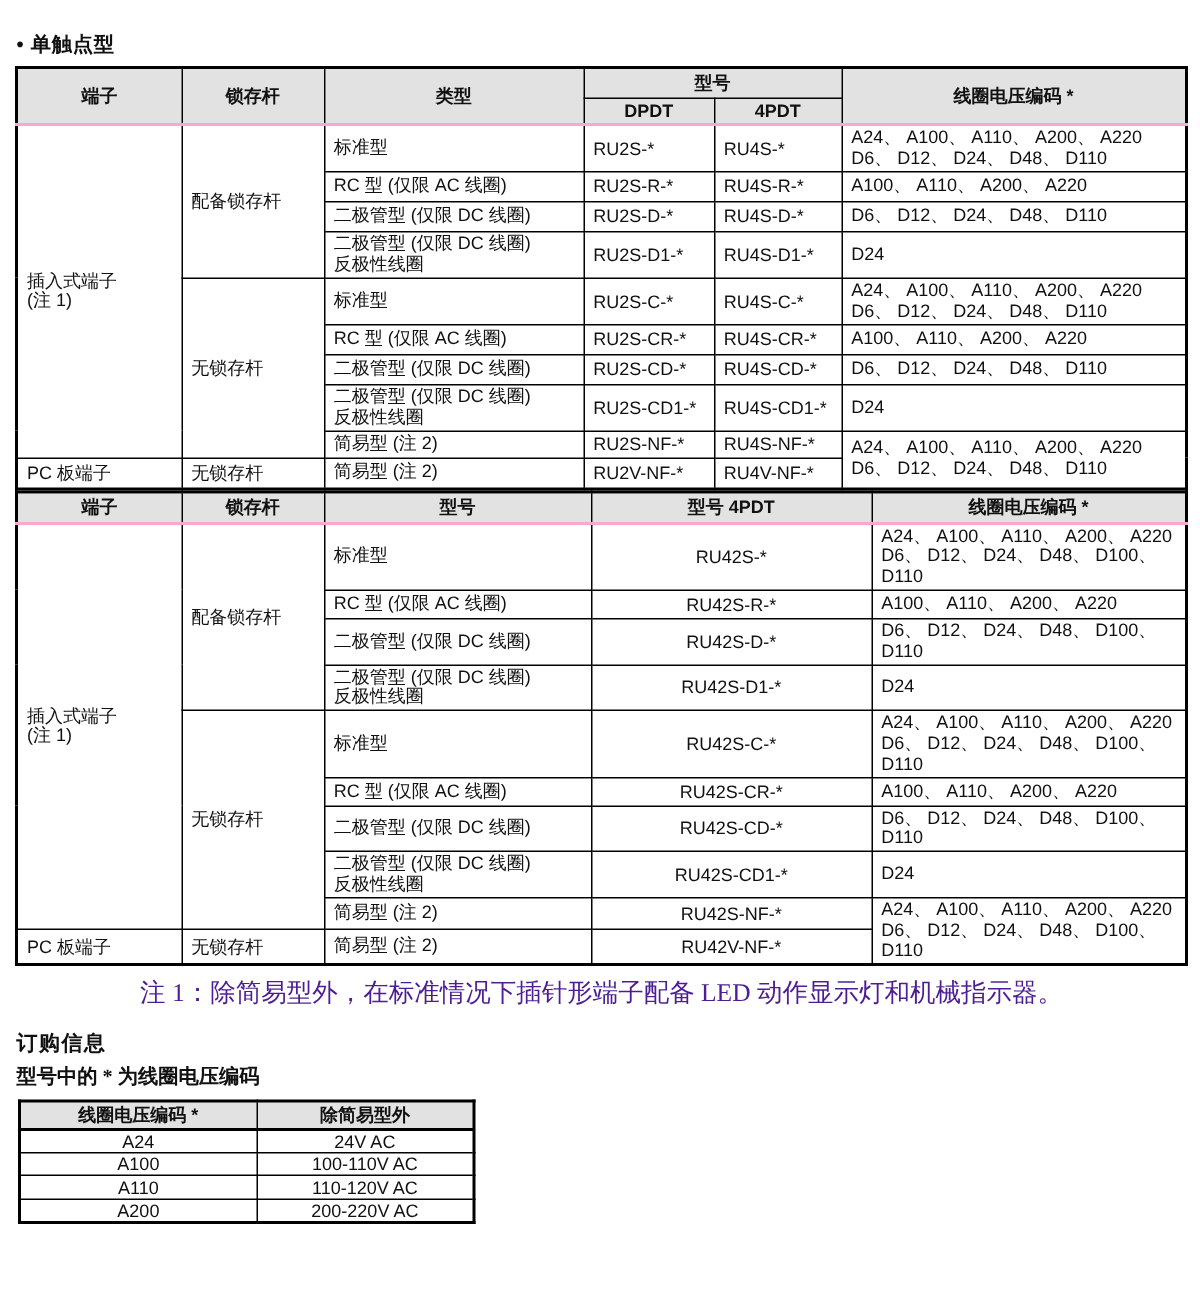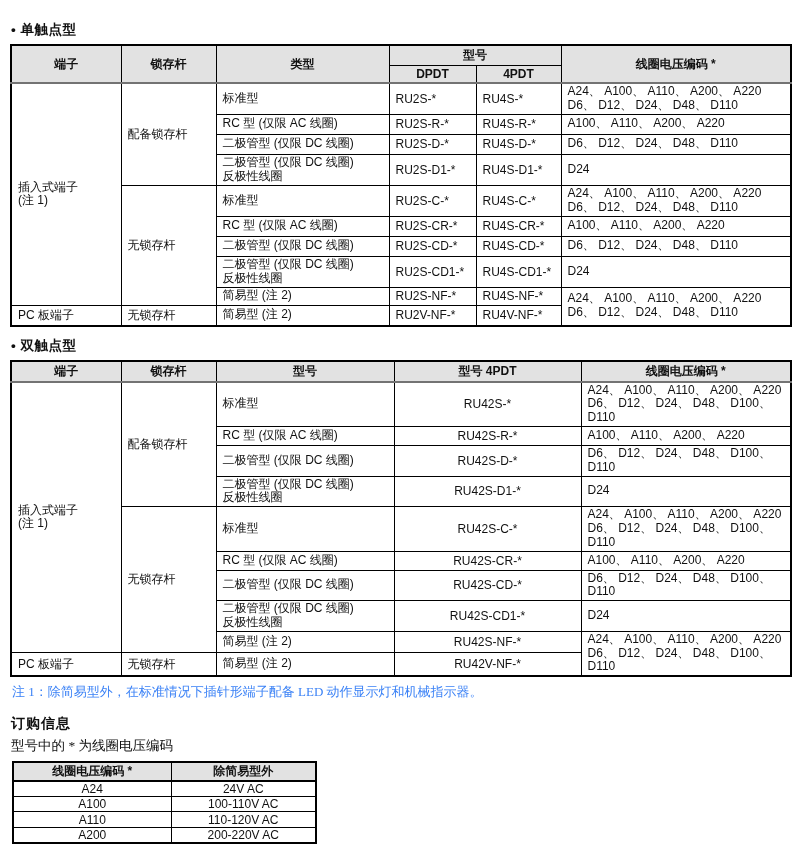--- a/index.html
+++ b/index.html
@@ -8,37 +8,37 @@
     width:800px; height:864px; overflow:hidden; background:#ffffff;
     color:#111; font-family:"Liberation Sans","DejaVu Sans",sans-serif;
   }
   .page { padding:6px 10px 0 10px; }
 
   .sec-title { font-size:13.5px; font-weight:bold; margin:15px 0 5px 1px; letter-spacing:0.5px; }
 
   table.grid { border-collapse:collapse; border:2px solid #000; table-layout:fixed; width:780px; }
   .grid th, .grid td { border:1px solid #000; font-size:12px; padding:1px 6px; vertical-align:middle; overflow:hidden; }
   .grid thead th { background:#e2e2e2; font-weight:bold; text-align:center; padding:1px 3px; }
-  .grid thead { border-bottom:2px solid #737373; }
+  .grid thead { border-bottom:2px solid #f9a8d4; }
   .ml { white-space:pre-line; line-height:1.15; }
   .center { text-align:center; }
 
   tr.r-tall  { height:31px; }
   tr.r-std   { height:20px; }
   tr.r-nf    { height:18px; }
   tr.hdr     { height:16px; }
   tr.hdr2    { height:18px; }
   tr.r2-tall { height:28px; }
   tr.r2-std  { height:19px; }
 
-  .notes { margin:7px 0 0 2px; font-family:"Liberation Serif","DejaVu Serif",serif; font-size:13px; line-height:1.28; color:#3b82f6; }
+  .notes { margin:7px 0 0 2px; font-family:"Liberation Serif","DejaVu Serif",serif; font-size:17px; line-height:1.28; color:#4c1d95;text-align:center; }
   .note-star { padding-left:16px; }
 
   .order-title { font-size:14px; font-weight:bold; margin:14px 0 4px 1px; letter-spacing:1px; }
-  .order-sub { font-size:13.5px; font-weight:normal; margin:0 0 6px 1px; font-family:"Liberation Serif","DejaVu Serif",serif; }
+  .order-sub { font-size:13.5px; font-weight:bold; margin:0 0 6px 1px; font-family:"Liberation Serif","DejaVu Serif",serif; }
 
   table.vt { border-collapse:collapse; border:2px solid #000; table-layout:fixed; width:303px; margin-left:2px; }
   .vt th, .vt td { border:1px solid #000; font-size:12px; text-align:center; padding:0 4px; }
   .vt thead th { background:#e2e2e2; font-weight:bold; height:18px; }
   .vt thead { border-bottom:2px solid #000; }
   .vt tbody tr { height:15.5px;padding-left:12px; }
 </style>
 </head>
 <body>
 
@@ -135,21 +135,20 @@
       <tr class="r-nf">
         <td>PC 板端子</td>
         <td>无锁存杆</td>
         <td class="ml">简易型 (注 2)</td>
         <td>RU2V-NF-*</td>
         <td>RU4V-NF-*</td>
       </tr>
     </tbody>
   </table>
 
-  <div class="sec-title" style="margin-top:10px;">• 双触点型</div>
 
   <table class="grid">
     <colgroup>
       <col style="width:110px">
         <col style="width:95px">
         <col style="width:178px">
       <col style="width:187px">
         <col style="width:210px">
     </colgroup>
     <thead>

